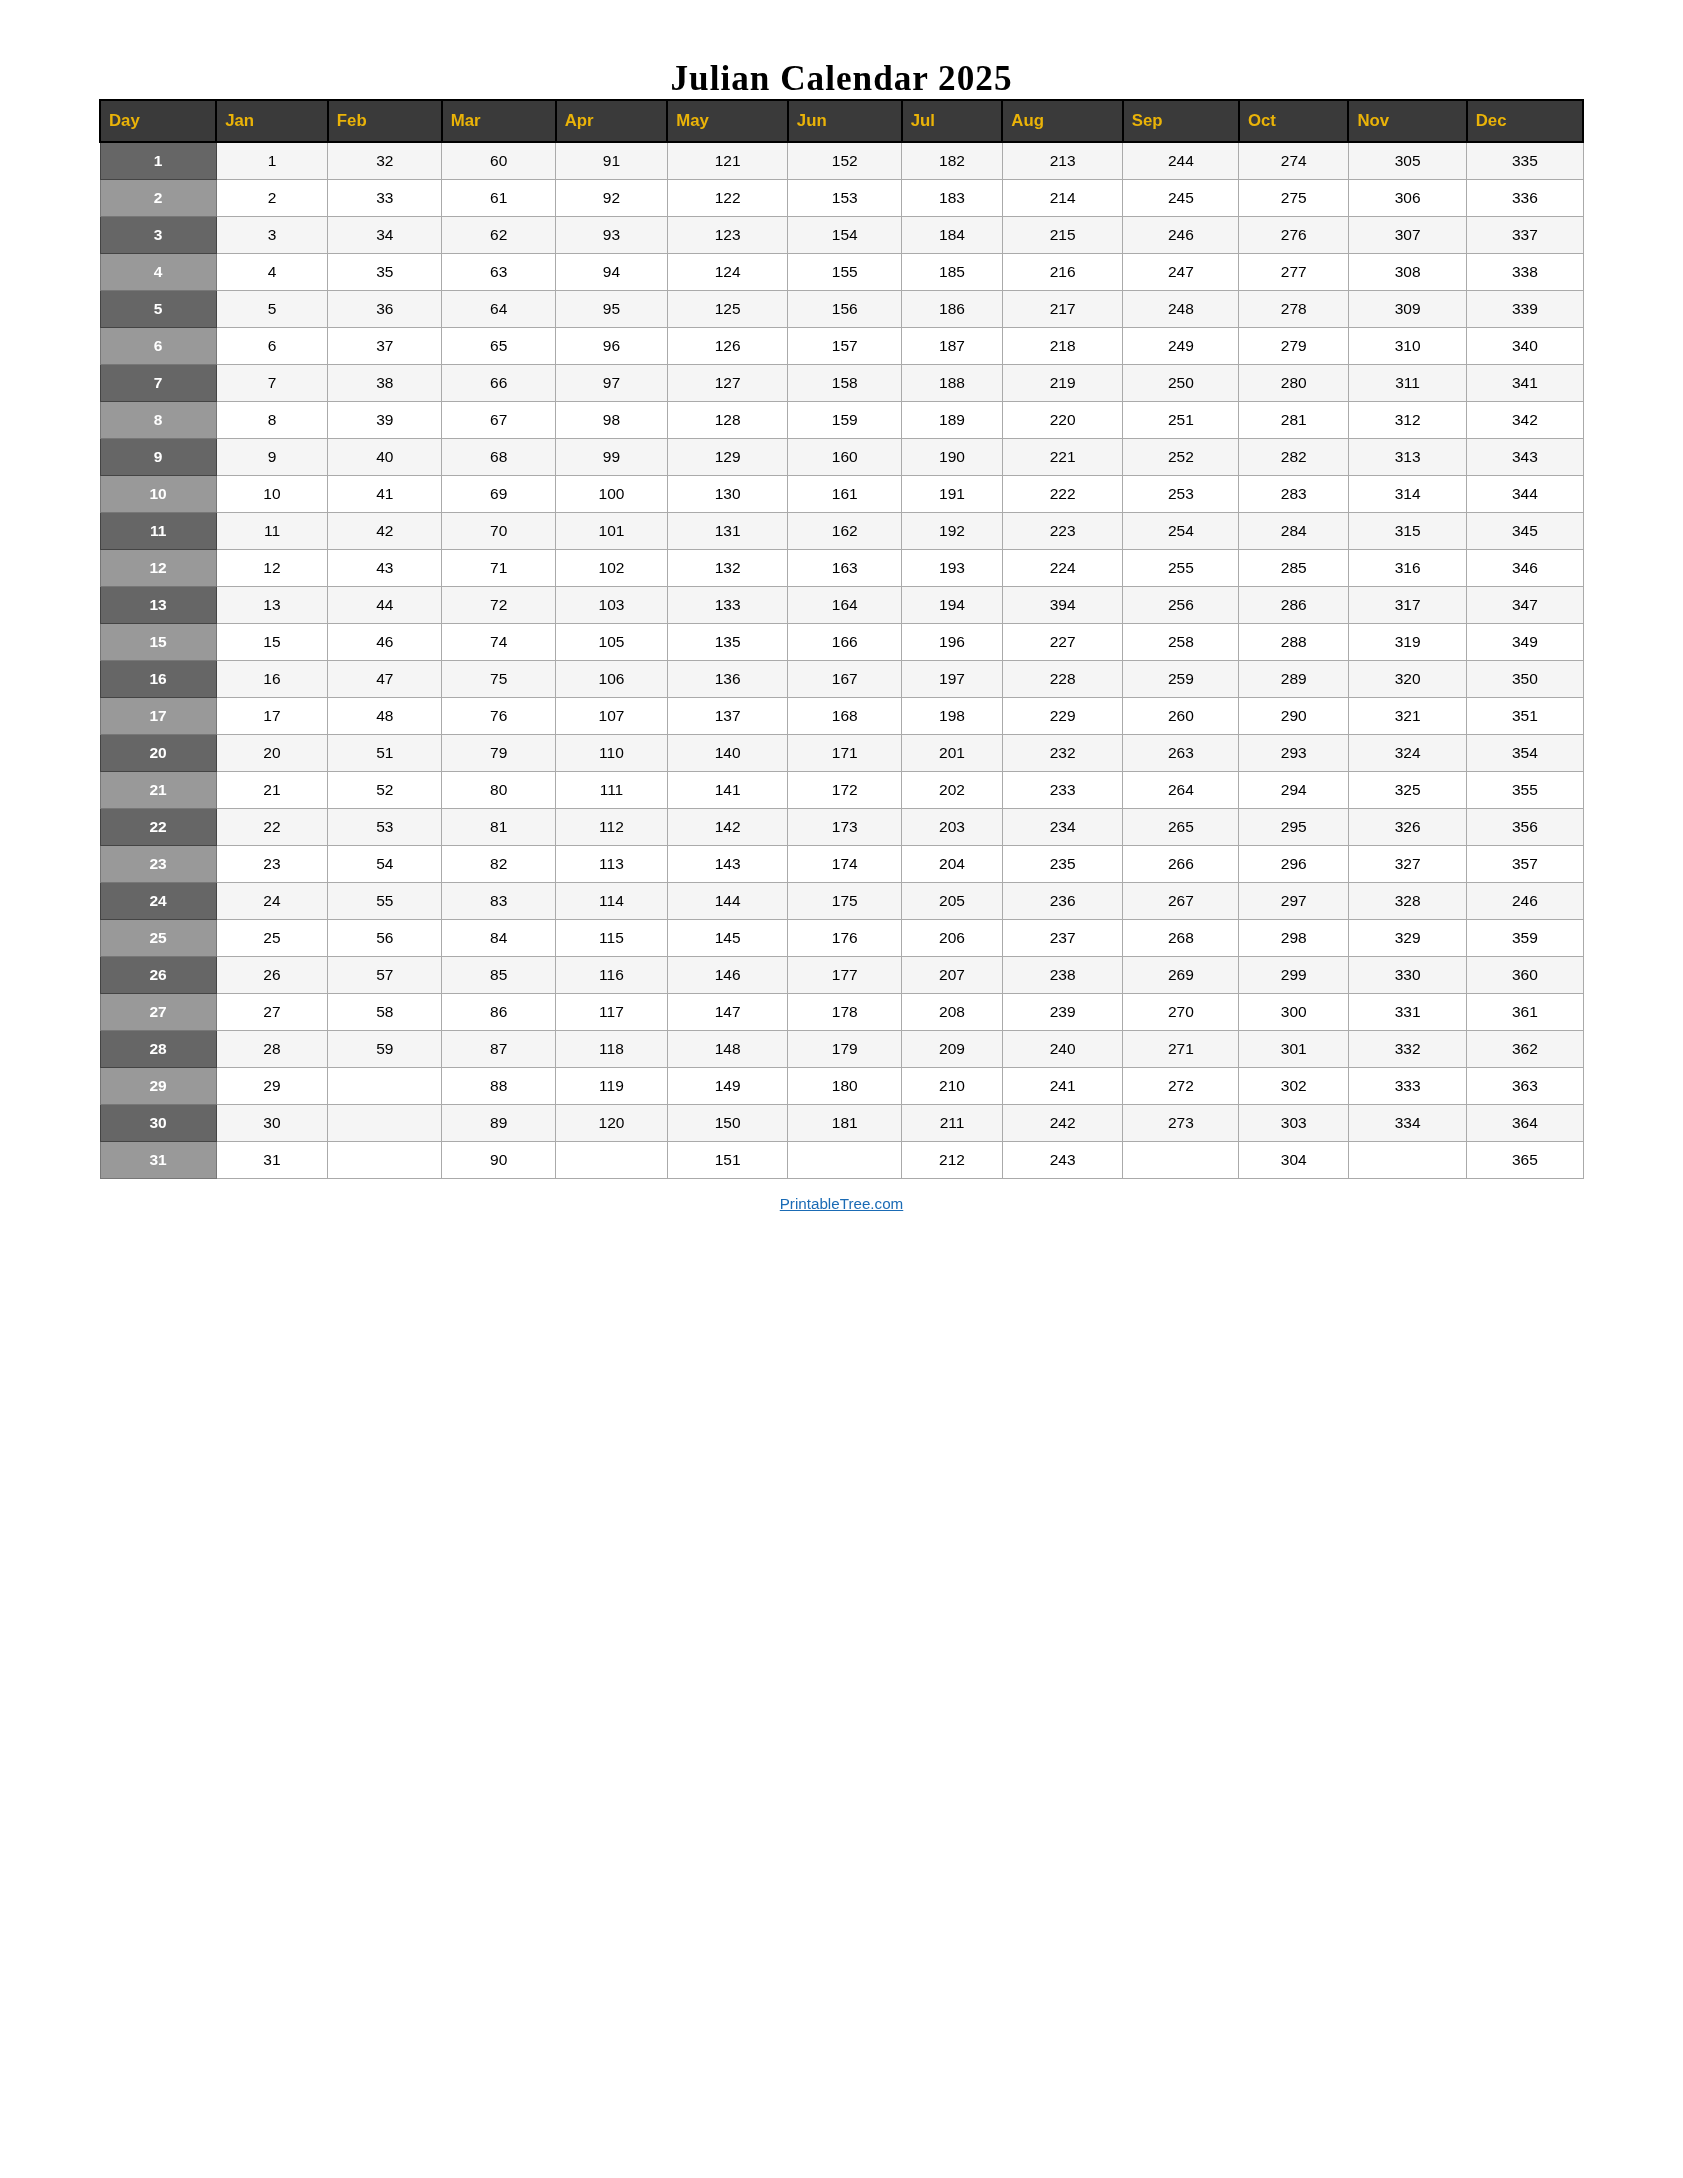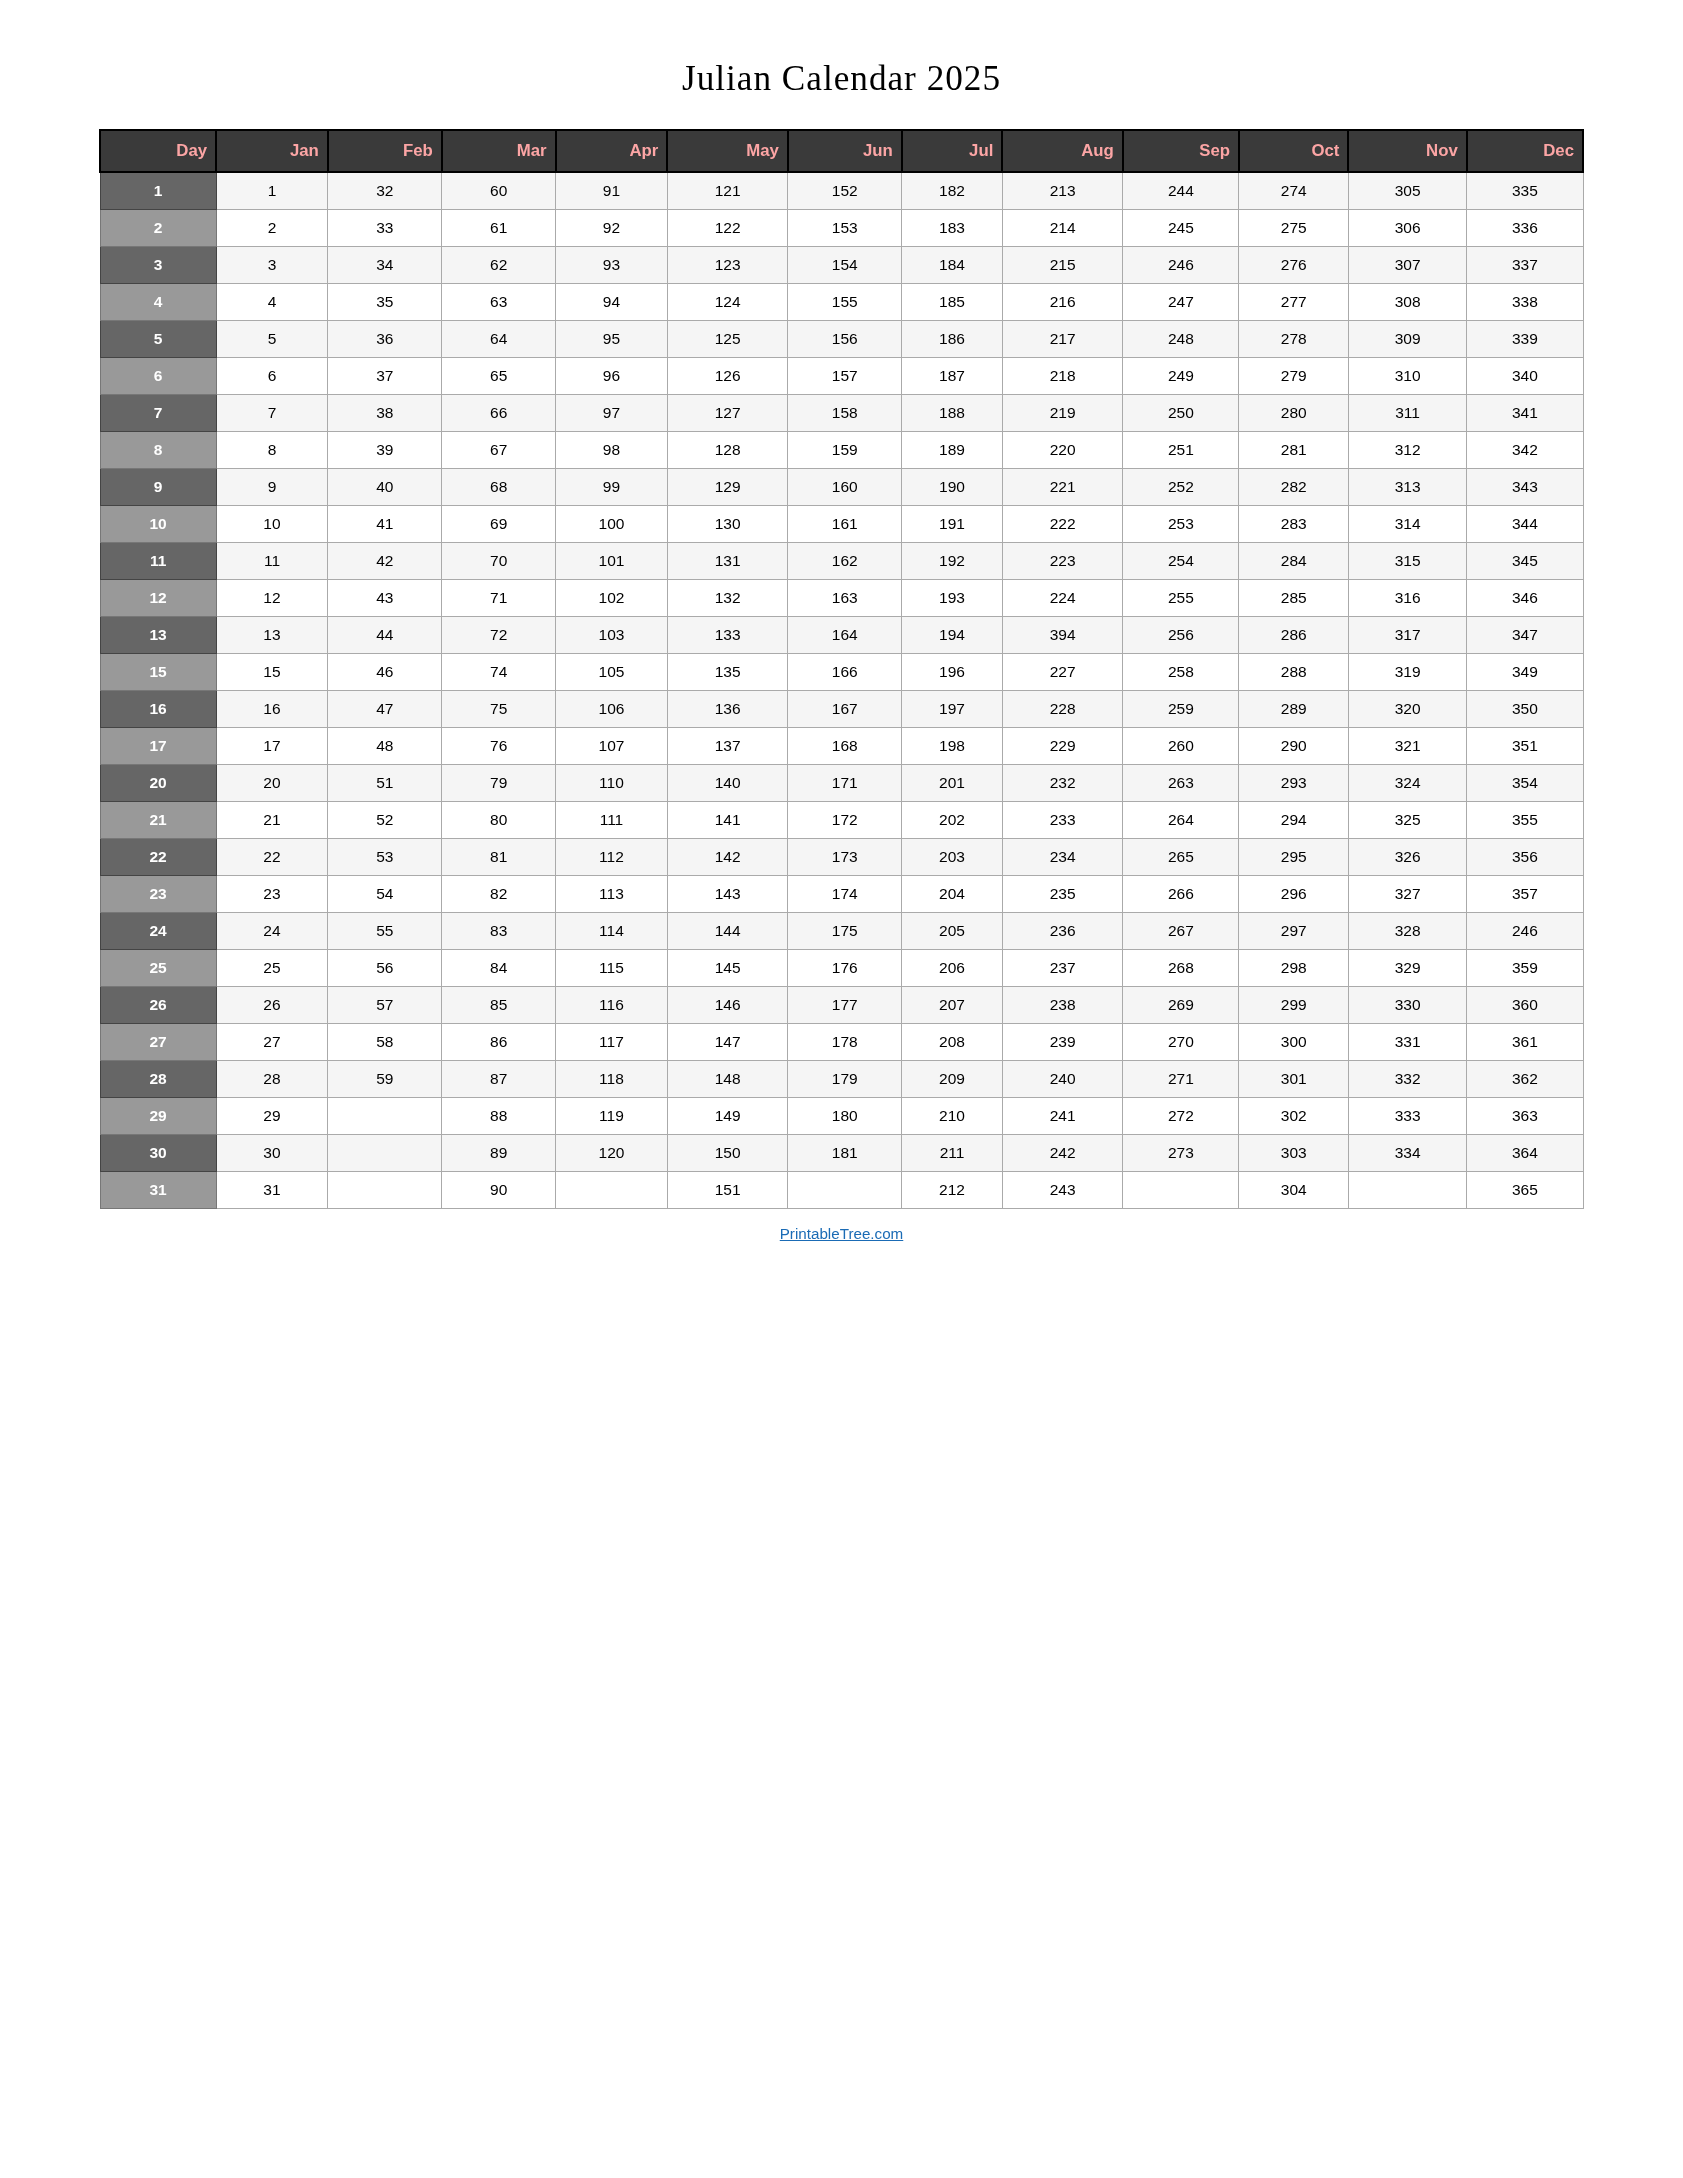--- a/index.html
+++ b/index.html
@@ -8,37 +8,36 @@
       font-family: Arial, sans-serif;
       display: flex;
       flex-direction: column;
       align-items: center;
       padding: 59px 40px 40px 40px;
       min-height: 2178px;
     }
     h1 {
       font-family: Georgia, serif;
       font-size: 2.2em;
-      font-weight: normal;
-      margin-bottom: 30px;
+      font-weight: bold;
       color: #000;
       letter-spacing: 1px;
     }
     table {
       border-collapse: collapse;
       width: 100%;
       max-width: 1485px;
     }
     thead tr th {
       background: #3a3a3a;
-      color: #fca5a5;
+      color: #eab308;
       font-weight: bold;
       font-size: 1.05em;
       padding: 10px 8px;
-      text-align: right;
+      text-align: left;
       border: 2px solid #000;
     }
     tbody tr td {
       border: 1px solid #aaa;
       text-align: center;
       padding: 9px 6px;
       font-size: 0.97em;
       color: #000;
     }
     tbody tr:nth-child(odd) td:first-child {

